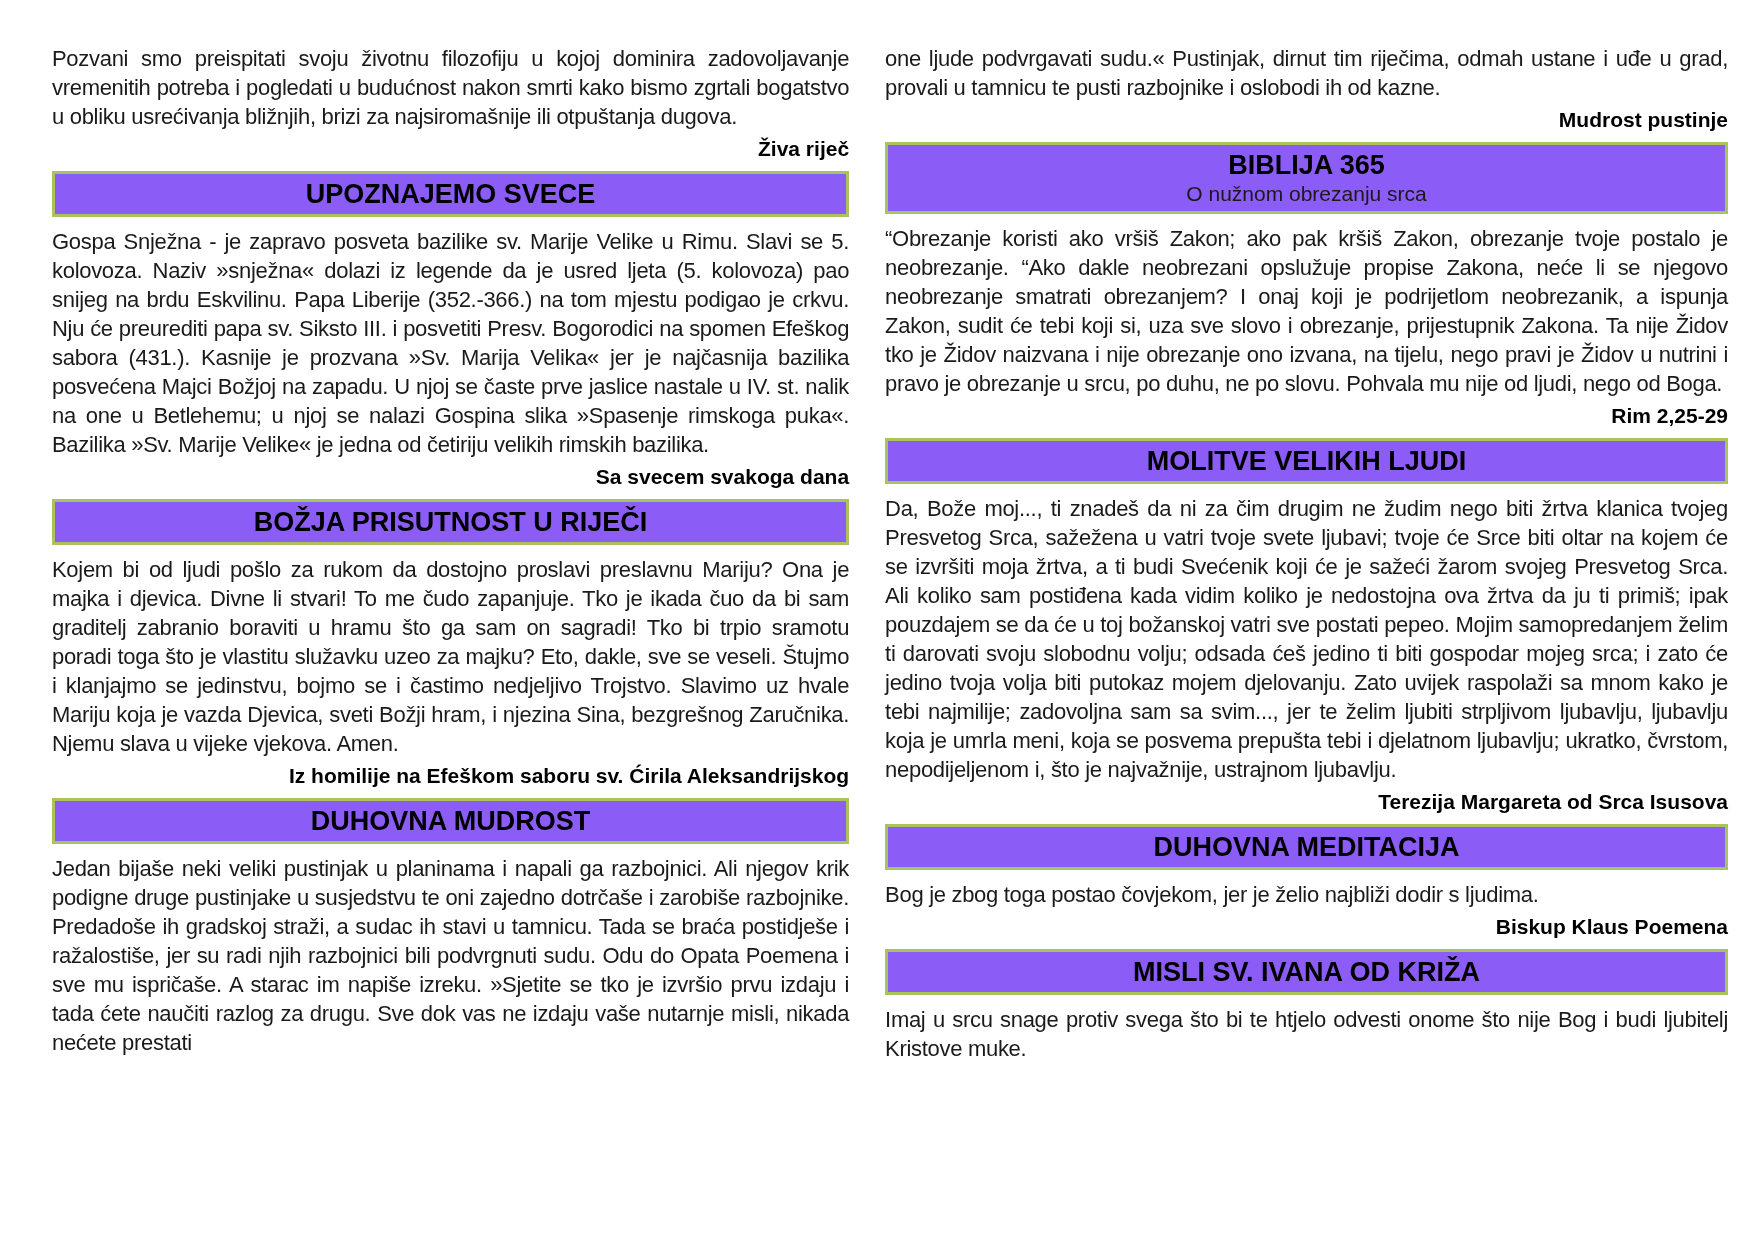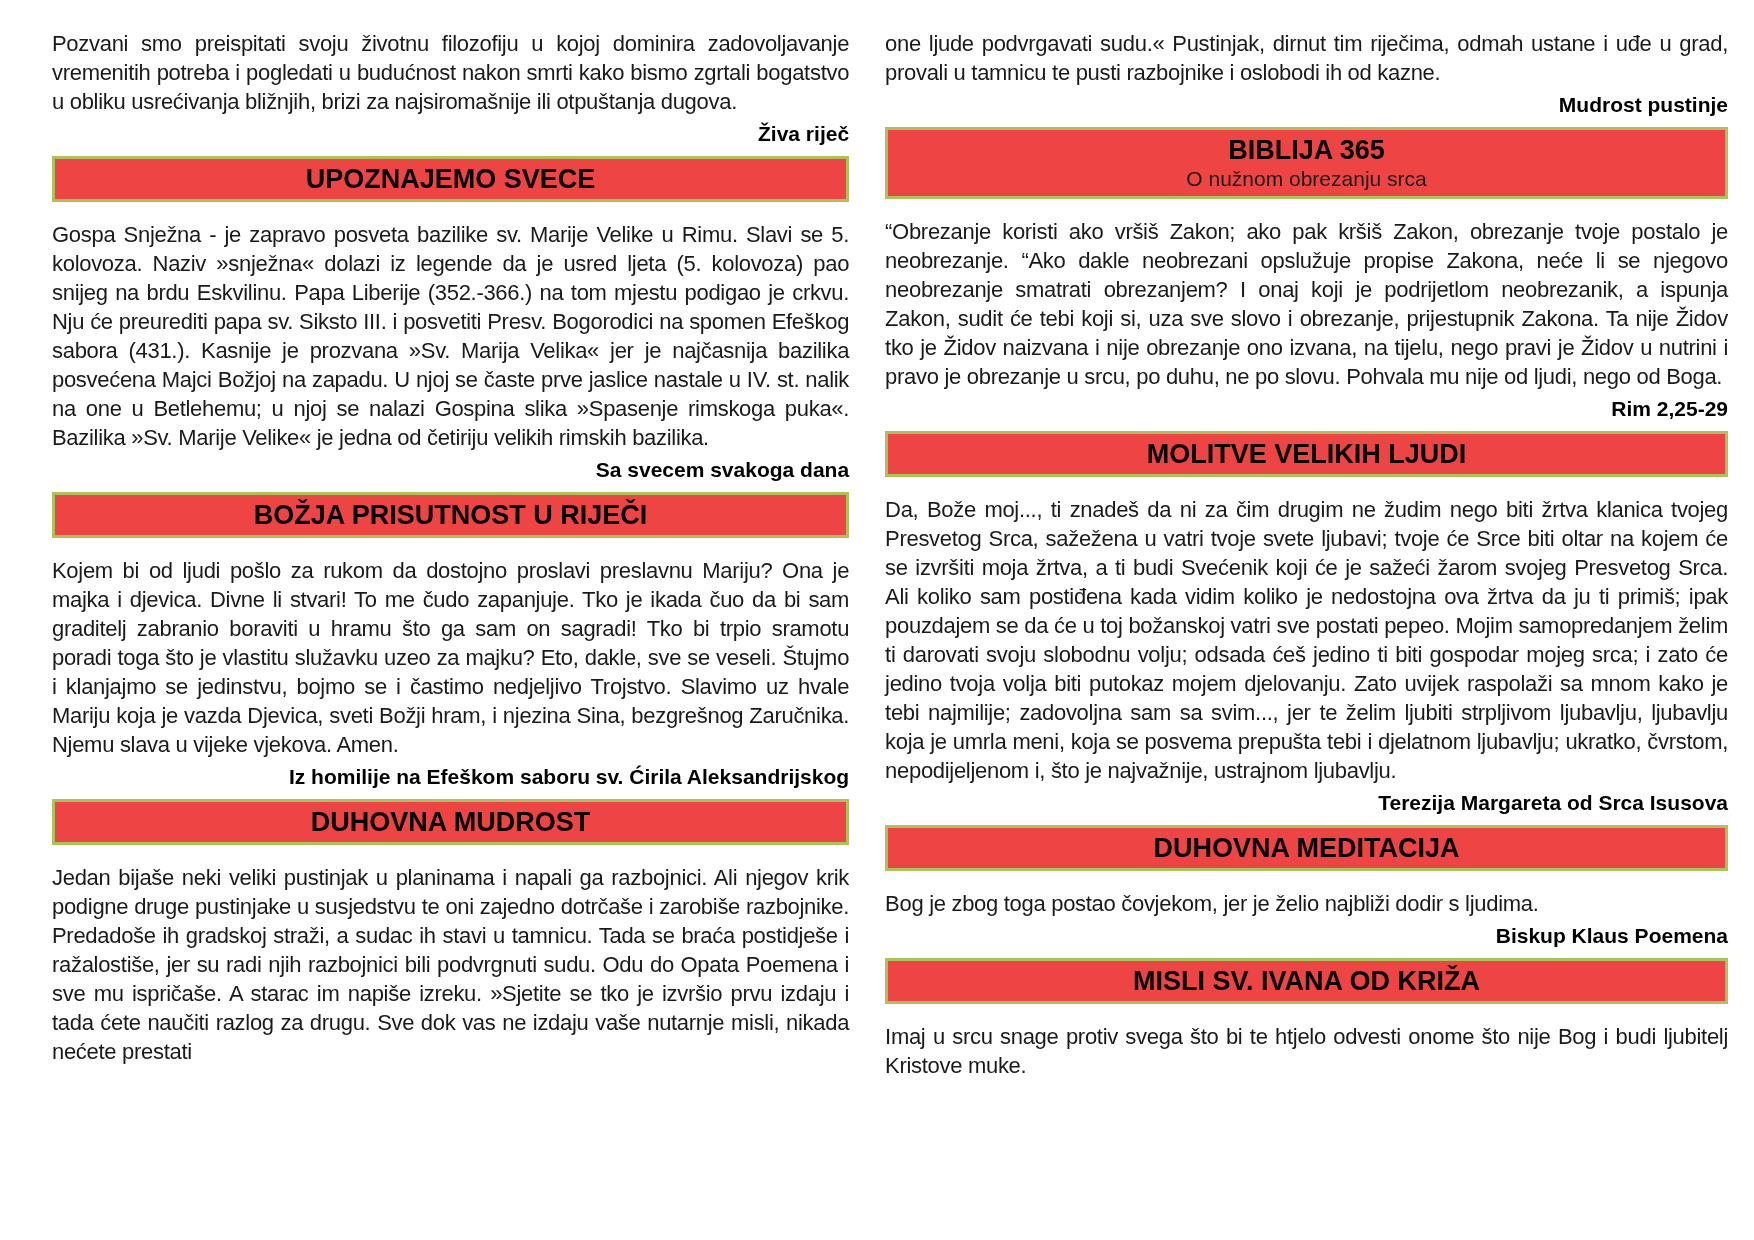--- a/index.html
+++ b/index.html
@@ -11,21 +11,21 @@
     width: 1754px;
     height: 1240px;
     overflow: hidden;
     font-family: "Liberation Sans", sans-serif;
     color: #1a1a1a;
   }
   .page {
     box-sizing: border-box;
     width: 1754px;
     height: 1240px;
-    padding: 29px 26px 10px 52px;
+    padding: 44px 26px 10px 52px;
     display: flex;
     gap: 36px;
   }
   .column {
     box-sizing: border-box;
   }
   .column.left  { width: 800px; }
   .column.right { width: 846px; }
   p.body {
     margin: 0 0 4px 0;
@@ -39,24 +39,24 @@
     margin: 2px 0 8px 0;
     font-size: 21px;
     line-height: 28px;
     font-weight: bold;
     text-align: right;
     color: #000000;
   }
   .section-box {
     box-sizing: border-box;
     border: 3px solid #a9c45a;
-    margin: 4px 0 18px 0;
+    margin: 4px 0 10px 0;
     padding: 4px 8px;
     text-align: center;
-    background: #ef4444;
+    background: #8b5cf6;
   }
   .section-title {
     font-size: 27px;
     line-height: 32px;
     font-weight: bold;
     color: #000000;
   }
   .section-subtitle {
     font-size: 21px;
     line-height: 26px;

